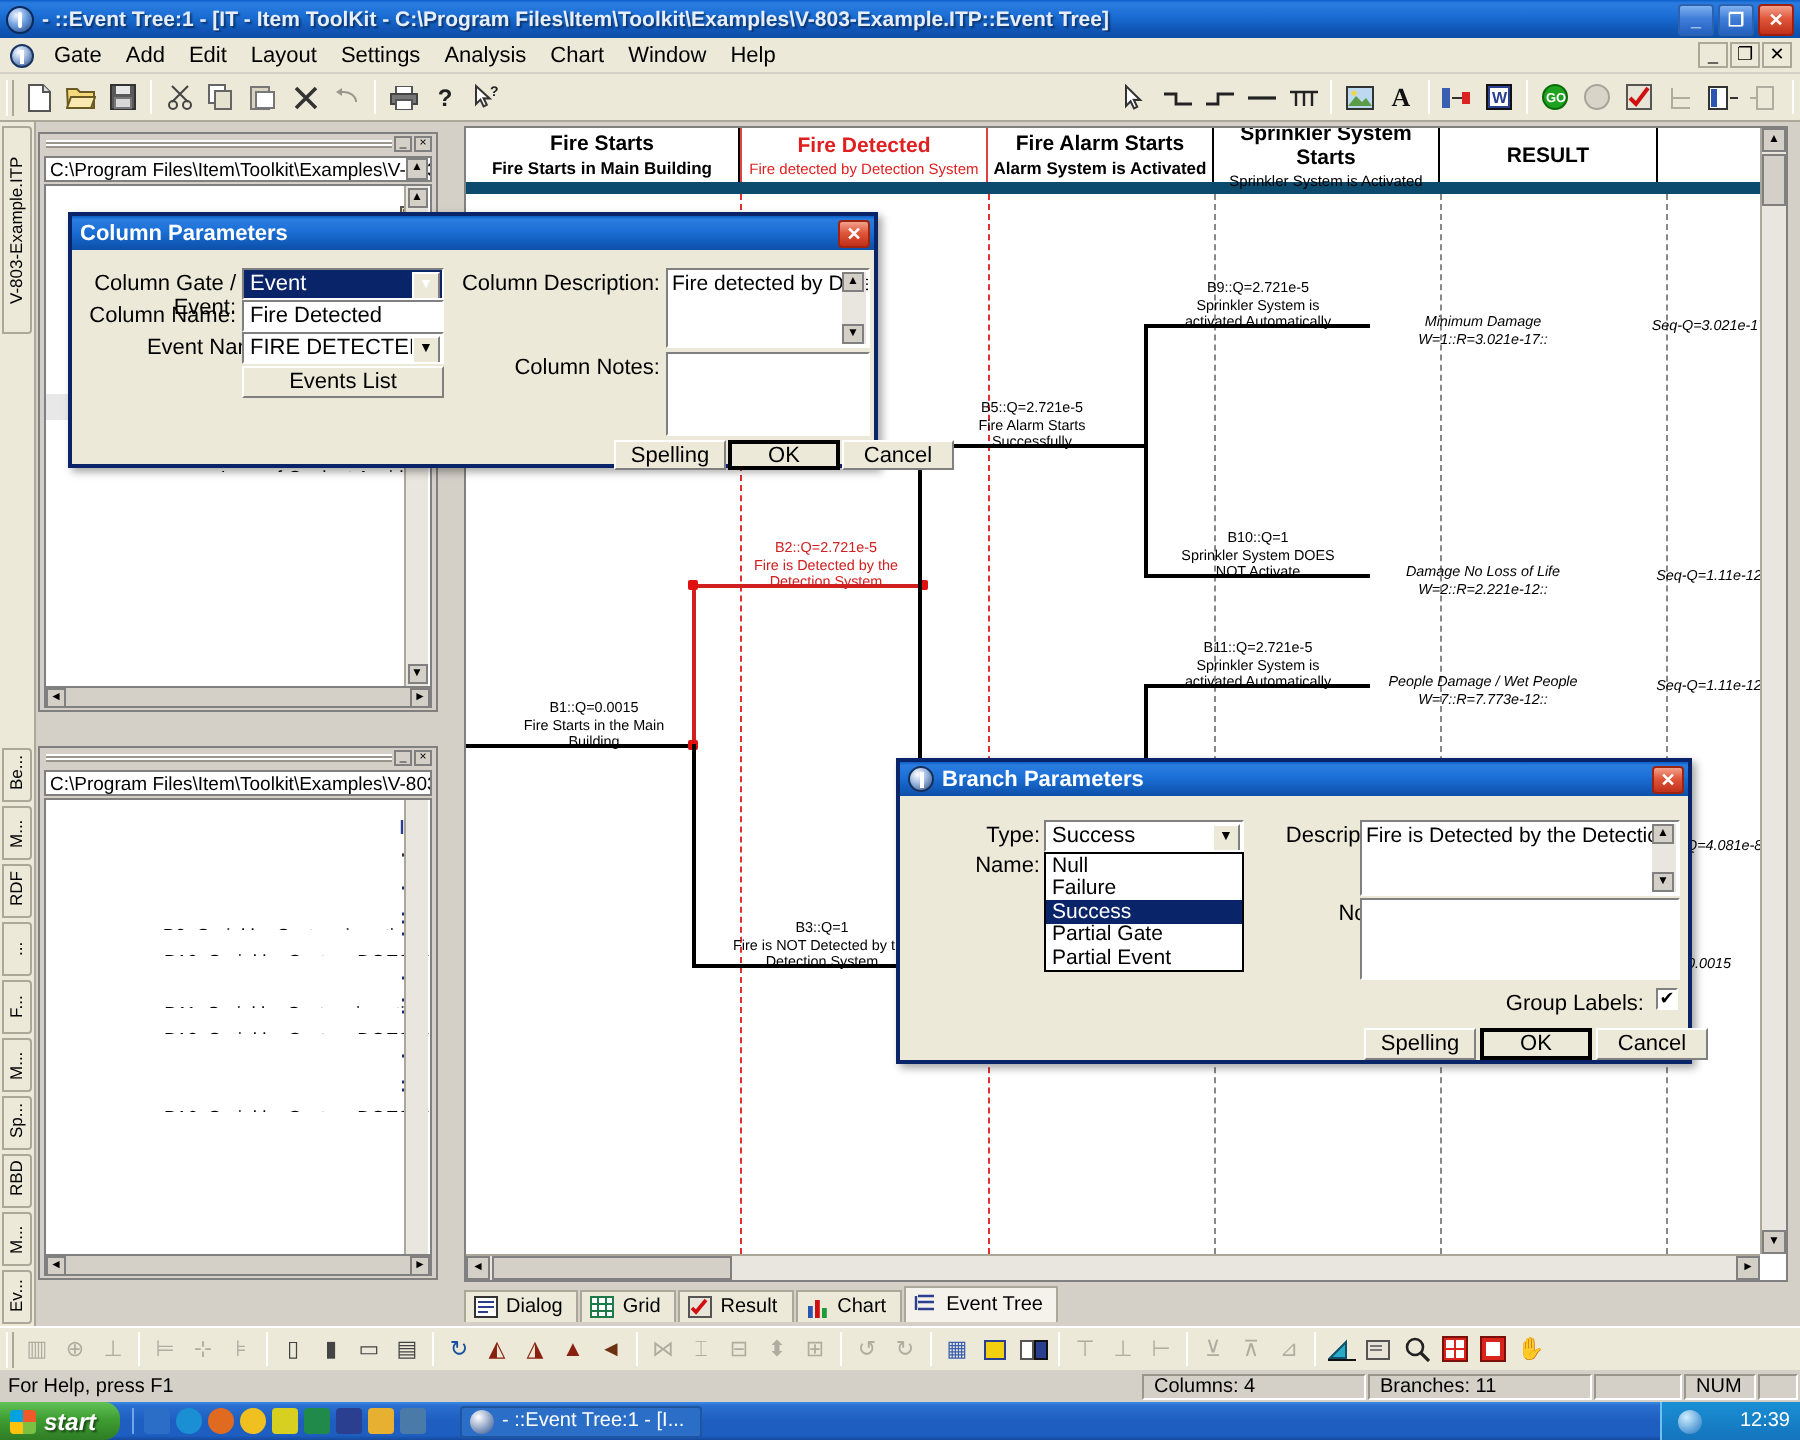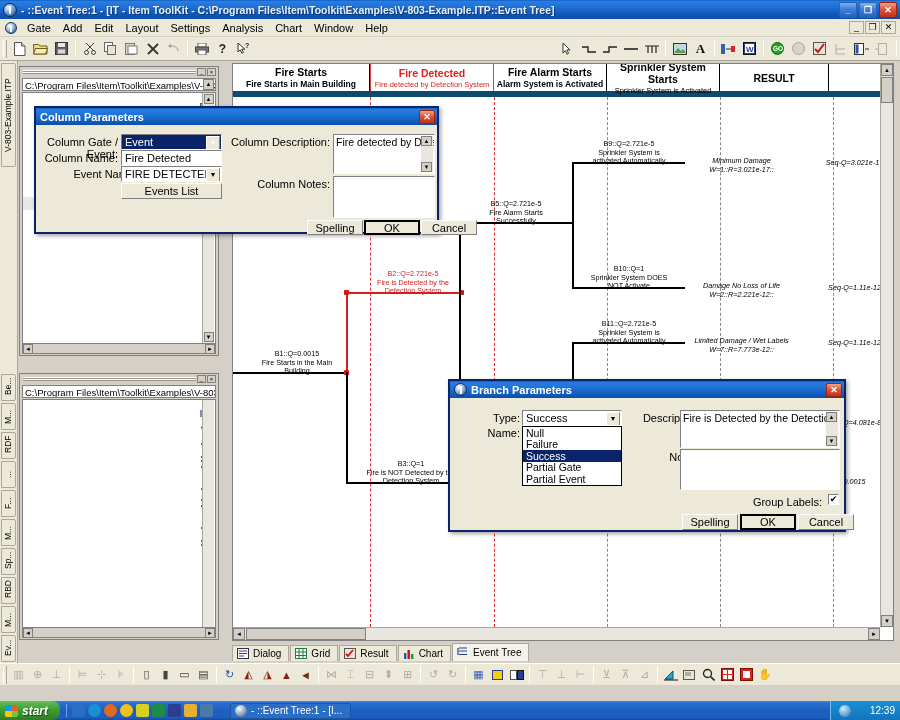--- a/index.html
+++ b/index.html
@@ -759,21 +759,21 @@
 Sprinkler System is
 activated Automatically</div>
         <div class="hseg" style="left: 339px; top: 325px; width: 113px;"></div>
         <div class="lbl " style="left: 341px; top: 303px; width: 110px;">B12::Q=1
 Sprinkler System DOES
 NOT Activate</div>
         <div class="lbl ital" style="left: 452px; top: 60px; width: 113px;">Minimum Damage
 W=1::R=3.021e-17::</div>
         <div class="lbl ital" style="left: 452px; top: 185px; width: 113px;">Damage No Loss of Life
 W=2::R=2.221e-12::</div>
-        <div class="lbl ital" style="left: 452px; top: 240px; width: 113px;">Limited Damage / Wet Labels
+        <div class="lbl ital" style="left: 452px; top: 240px; width: 113px;">People Damage / Wet People
 W=7::R=7.773e-12::</div>
         <div class="lbl ital" style="left: 452px; top: 320px; width: 113px;">Major Damage and Loss of
 Life W=90::R=0.135::</div>
         <div class="lbl ital" style="left: 565px; top: 62px; width: 113px;">Seq-Q=3.021e-17</div>
         <div class="lbl ital" style="left: 565px; top: 187px; width: 113px;">Seq-Q=1.11e-12</div>
         <div class="lbl ital" style="left: 565px; top: 242px; width: 113px;">Seq-Q=1.11e-12</div>
         <div class="lbl ital" style="left: 565px; top: 322px; width: 113px;">Seq-Q=4.081e-8</div>
         <div class="lbl ital" style="left: 565px; top: 381px; width: 113px;">0.0015</div>
       </div>
     <div class="etvscroll">
@@ -904,20 +904,28 @@
       </div>
     <div class="bbtn">
       <svg width="13" height="13" viewBox="0 0 13 13">
           <rect x=".5" y=".5" width="12" height="12" fill="#d8241a" stroke="#7a0f0a"></rect>
           <rect x="3" y="3" width="7" height="7" fill="#fff"></rect>
         </svg>
       </div>
     <div class="bbtn">✋</div>
   </div>
 
+  <div class="statusbar">
+    <div class="sb-main">For Help, press F1</div>
+    <div class="sb-cell" style="width:112px;">Columns: 4</div>
+    <div class="sb-cell" style="width:112px;">Branches: 11</div>
+    <div class="sb-cell" style="width:44px;"></div>
+    <div class="sb-cell" style="width:36px;">NUM</div>
+    <div class="sb-cell" style="width:20px;"></div>
+  </div>
 
   <div class="taskbar">
     <div class="startbtn">
       <div class="winlogo"></div>
       <span>start</span>
     </div>
     <div class="qlaunch">
       <div class="qi" style="background:#2a6ec8;"></div>
       <div class="qi" style="background:#1a8fd4;border-radius:50%;"></div>
       <div class="qi" style="background:#e06a20;border-radius:50%;"></div>

